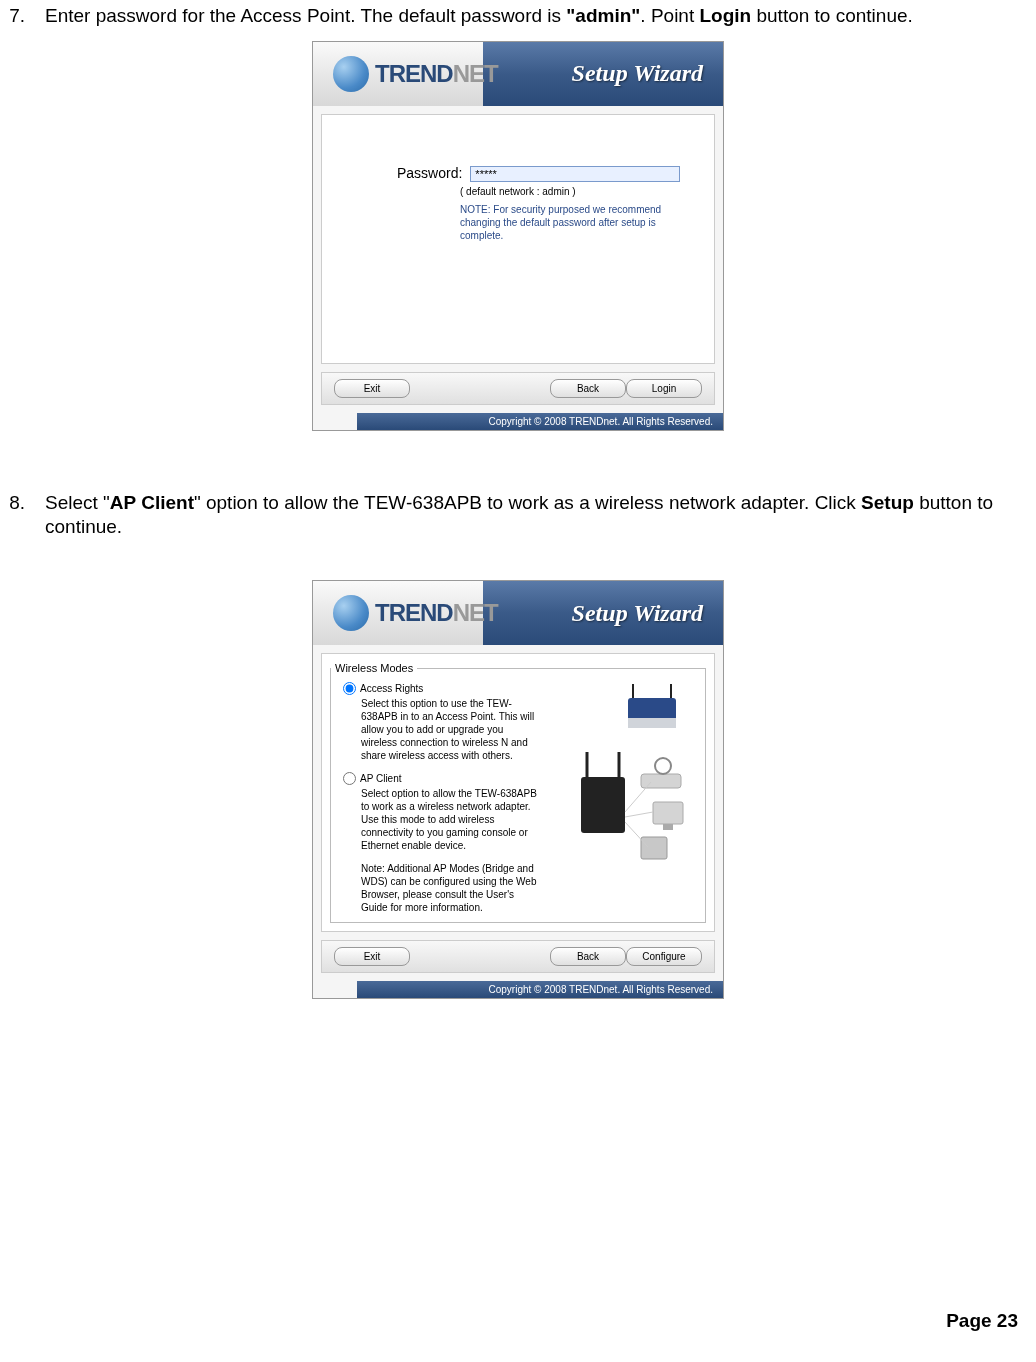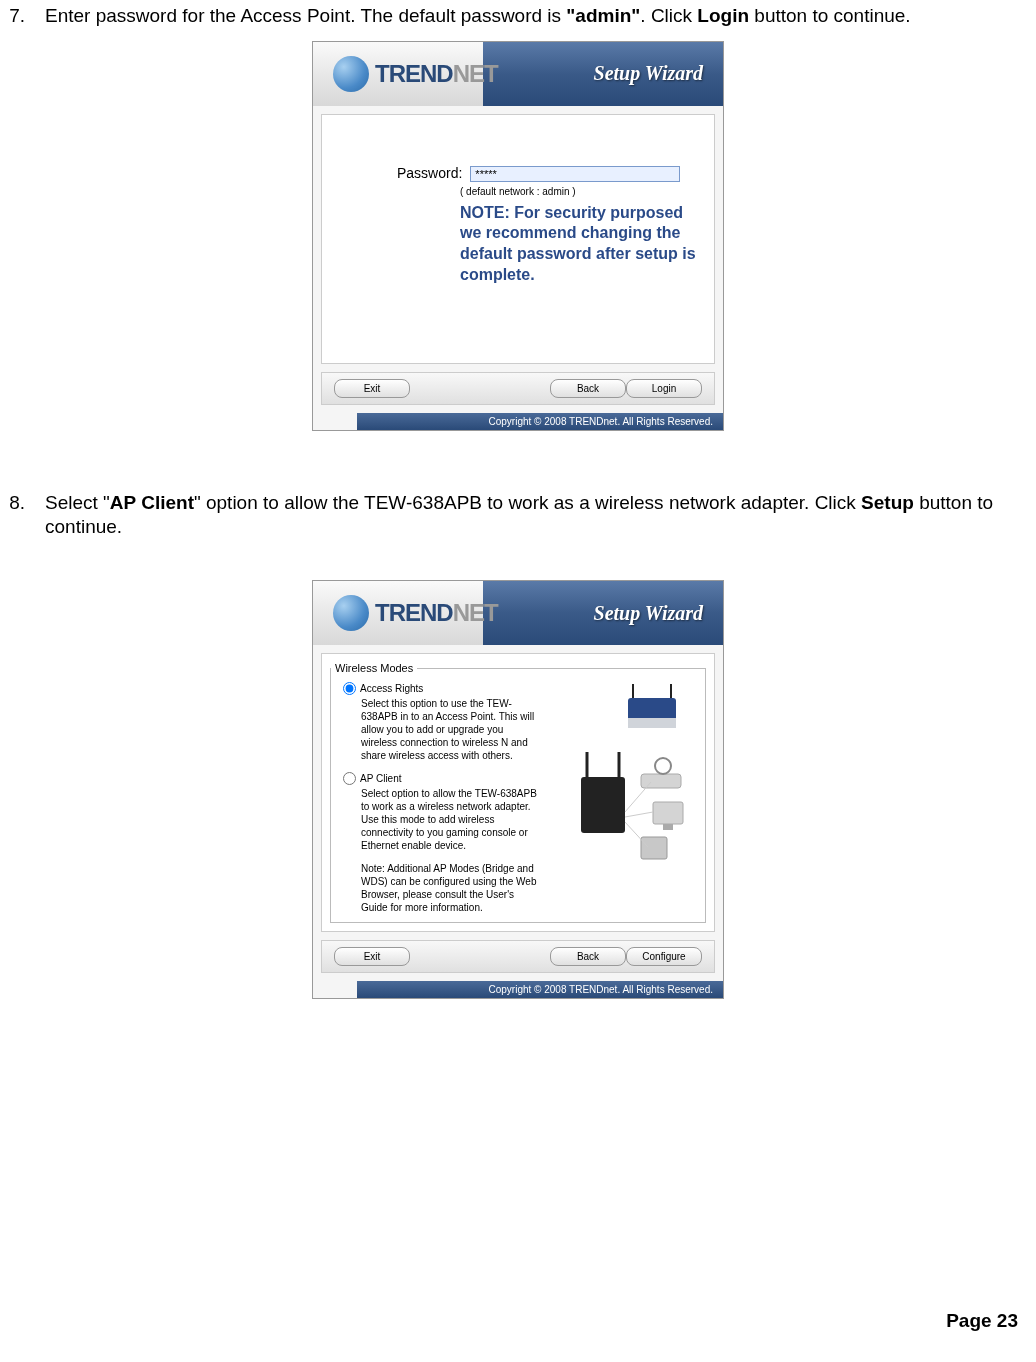--- a/index.html
+++ b/index.html
@@ -67,41 +67,41 @@
       margin-right: 6px;
     }
     .brand-text {
       font-size: 24px;
       font-weight: bold;
       color: #2a4a78;
       letter-spacing: -1px;
     }
     .brand-text .net { color: #999; }
     .wizard-title {
-      font-size: 20px;
+      font-size: 24px;
       font-weight: bold;
       font-style: italic;
       color: #fff;
       z-index: 1;
       text-shadow: 1px 1px 2px rgba(0,0,0,0.5);
       font-family: "Times New Roman", serif;
     }
     .wizard-body {
       background: #fff;
       margin: 8px;
       border: 1px solid #ccc;
       min-height: 230px;
       padding: 15px;
     }
     .wizard-body.pw { min-height: 250px; padding-top: 50px; }
     .pw-row { display: flex; padding-left: 60px; gap: 8px; margin-bottom: 4px; align-items: baseline; }
     .pw-label { font-size: 14px; min-width: 55px; text-align: center; }
     .pw-input { border: 1px solid #7a9acc; width: 210px; padding: 1px 4px; font-size: 11px; background: #e8f0ff; }
     .pw-hint { padding-left: 123px; font-size: 10px; margin-bottom: 6px; }
-    .pw-note { padding-left: 123px; font-size: 16px; font-weight: bold; color: #2a4a88; max-width: 360px; line-height: 1.3; }
+    .pw-note { padding-left: 123px; font-size: 10px; font-weight: normal; color: #2a4a88; max-width: 360px; line-height: 1.3; }
     
     .modes-fieldset { border: 1px solid #bbb; margin: 0; }
     .modes-fieldset legend { font-size: 11px; padding: 0 4px; }
     .modes-inner { display: flex; gap: 12px; padding: 8px 12px 8px 12px; }
     .modes-text { flex: 1; font-size: 10px; }
     .mode-opt { margin-bottom: 10px; }
     .mode-opt label { display: flex; align-items: center; gap: 4px; margin-bottom: 2px; }
     .mode-opt .desc { padding-left: 18px; line-height: 1.3; }
     .mode-note { padding-left: 18px; line-height: 1.3; }
     .modes-imgs { width: 140px; }
@@ -141,21 +141,21 @@
       font-size: 19px;
       font-weight: bold;
     }
   </style>
 </head>
 <body>
 
 <div class="instruction" style="padding-top:4px;">
   <div class="num">7.</div>
   <div class="text">
-    <span>Enter password for the Access Point. The default password is </span><span class="bold">"admin"</span><span>. Click </span><span class="bold">Login</span><span> button to continue.</span>
+    <span>Enter password for the Access Point. The default password is </span><span class="bold">"admin"</span><span>. Point </span><span class="bold">Login</span><span> button to continue.</span>
   </div>
 </div>
 
 <div class="wizard-box">
   <div class="wizard-header">
     <div class="brand-logo">
       <div class="brand-globe"></div>
       <div class="brand-text"><span>TREND</span><span class="net">NET</span></div>
     </div>
     <div class="wizard-title">Setup Wizard</div>

